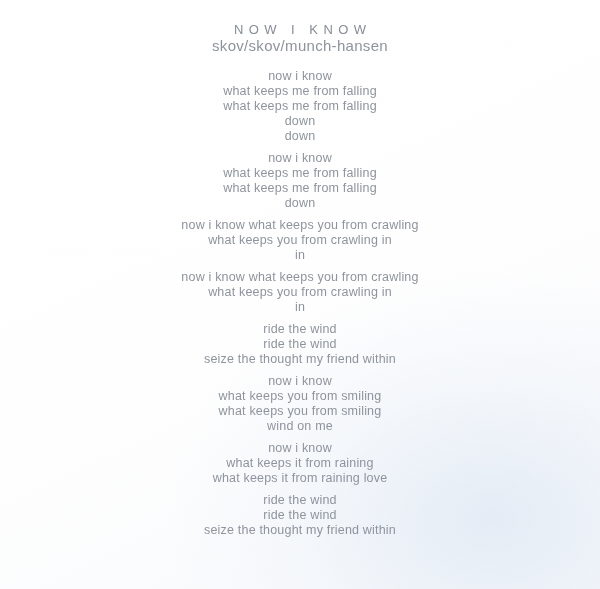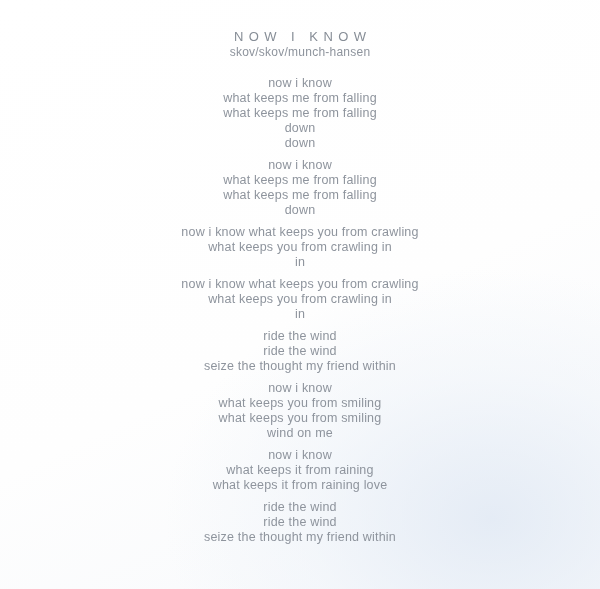--- a/index.html
+++ b/index.html
@@ -12,32 +12,32 @@
     width: 600px;
     height: 589px;
     overflow: hidden;
     background:
       radial-gradient(ellipse 420px 320px at 82% 88%, rgba(222,231,243,0.75) 0%, rgba(238,243,249,0.5) 45%, rgba(255,255,255,0) 78%),
       linear-gradient(155deg, #ffffff 0%, #fefefe 55%, #f6f8fb 100%);
     font-family: "Liberation Sans", sans-serif;
     -webkit-font-smoothing: antialiased;
   }
   .content {
-    padding-top: 29px;
+    padding-top: 22px;
     text-align: center;
   }
   .title {
     font-size: 13px;
     line-height: 15px;
     letter-spacing: 0.42em;
     margin-left: 0.42em; 
     font-weight: 400;
   }
   .credits {
-    font-size: 12px;
+    font-size: 15px;
     line-height: 13px;
     margin-top: 2px;
     letter-spacing: 0.02em;
   }
   .lyrics {
     margin-top: 17px;
   }
   .stanza {
     margin-bottom: 7px;
   }

